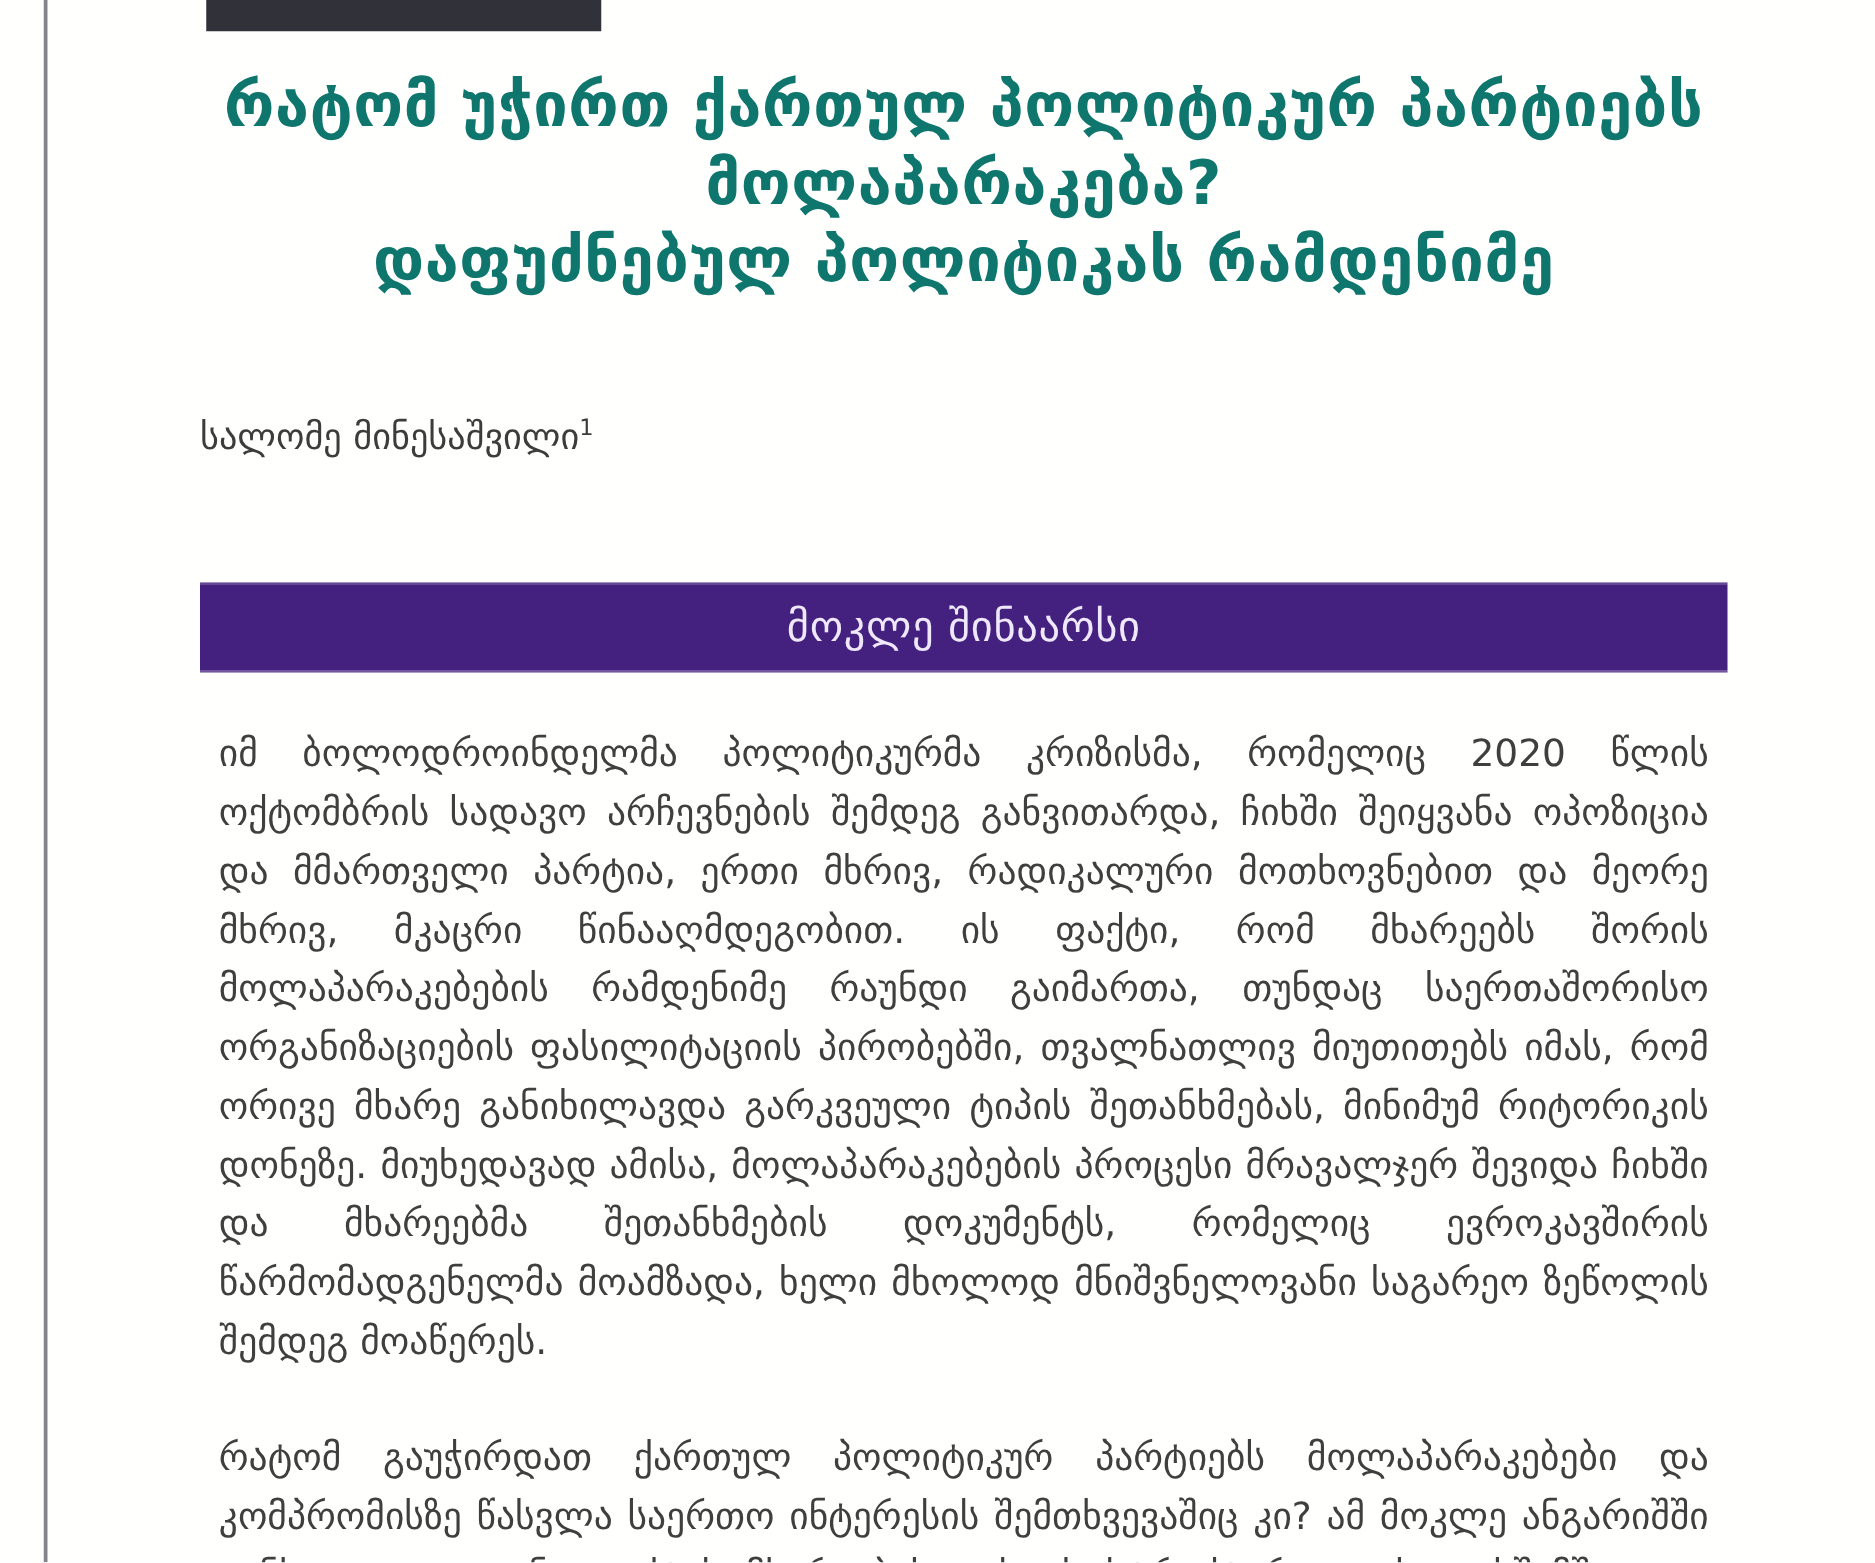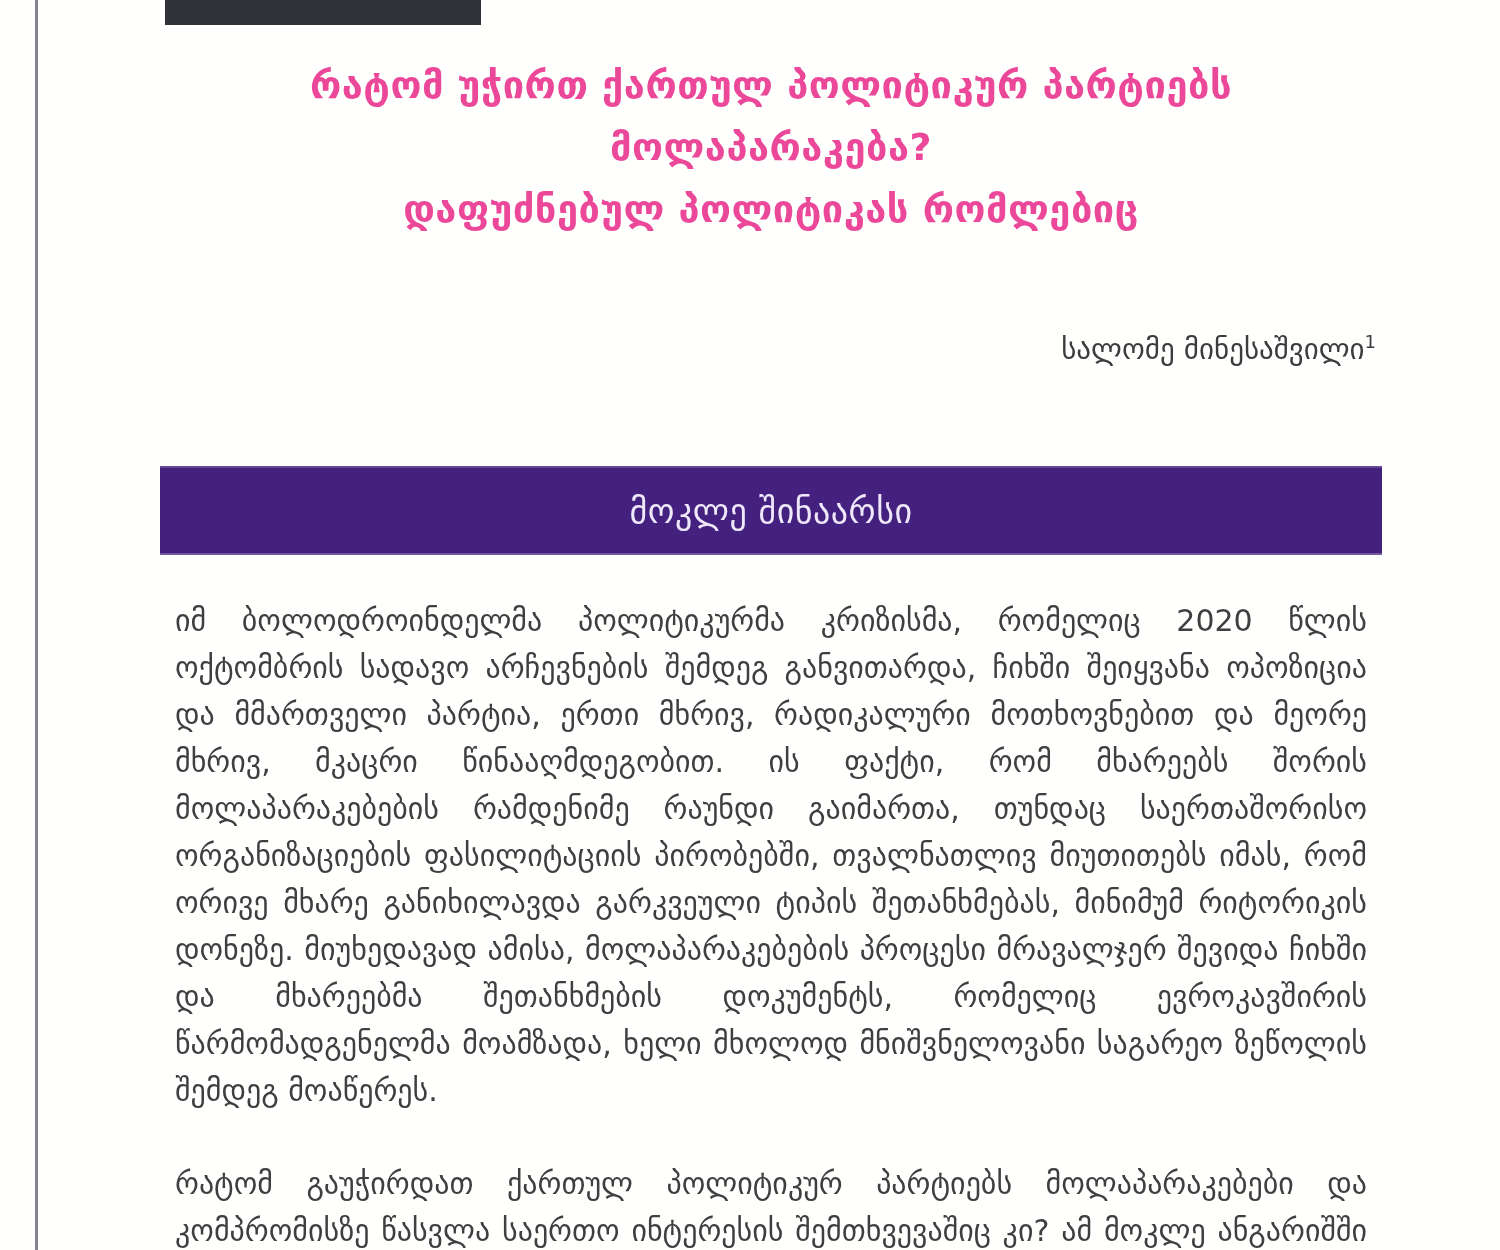--- a/index.html
+++ b/index.html
@@ -33,42 +33,42 @@
   }
   .content {
     position: absolute;
     left: 160px;
     width: 1222px;
     top: 0;
   }
   .doc-title {
     margin-top: 54px;
     text-align: center;
-    color: #ec4899;
+    color: #0f766e;
     font-weight: bold;
-    font-size: 38px;
+    font-size: 49px;
     line-height: 62px;
     letter-spacing: 0.5px;
   }
   .byline {
     margin-top: 90px;
-    text-align: right;
+    text-align: left;
     color: #3c3c3c;
     font-size: 29px;
     line-height: 38px;
     padding-right: 6px;
   }
   .byline sup {
     font-size: 18px;
     vertical-align: super;
     line-height: 0;
   }
   .summary-banner {
     margin-top: 98px;
-    height: 89px;
+    height: 72px;
     background: #44217f;
     display: flex;
     align-items: center;
     justify-content: center;
     box-shadow: inset 0 2px 0 rgba(255,255,255,0.18), inset 0 -2px 0 rgba(255,255,255,0.25);
   }
   .summary-heading {
     color: #efe8fb;
     font-size: 34px;
     letter-spacing: 0.5px;
@@ -89,21 +89,21 @@
 <div class="page">
 
   <div class="left-border"></div>
 
   <div class="logo-fragment"></div>
 
   <div class="content">
 
     <div class="doc-title">
       <div>რატომ უჭირთ ქართულ პოლიტიკურ პარტიებს მოლაპარაკება?</div>
-      <div>დაფუძნებულ პოლიტიკას რომლებიც</div>
+      <div>დაფუძნებულ პოლიტიკას რამდენიმე</div>
     </div>
 
     <div class="byline">
       <span>სალომე მინესაშვილი</span><sup>1</sup>
     </div>
 
     <div class="summary-banner">
       <span class="summary-heading">მოკლე შინაარსი</span>
     </div>
 

